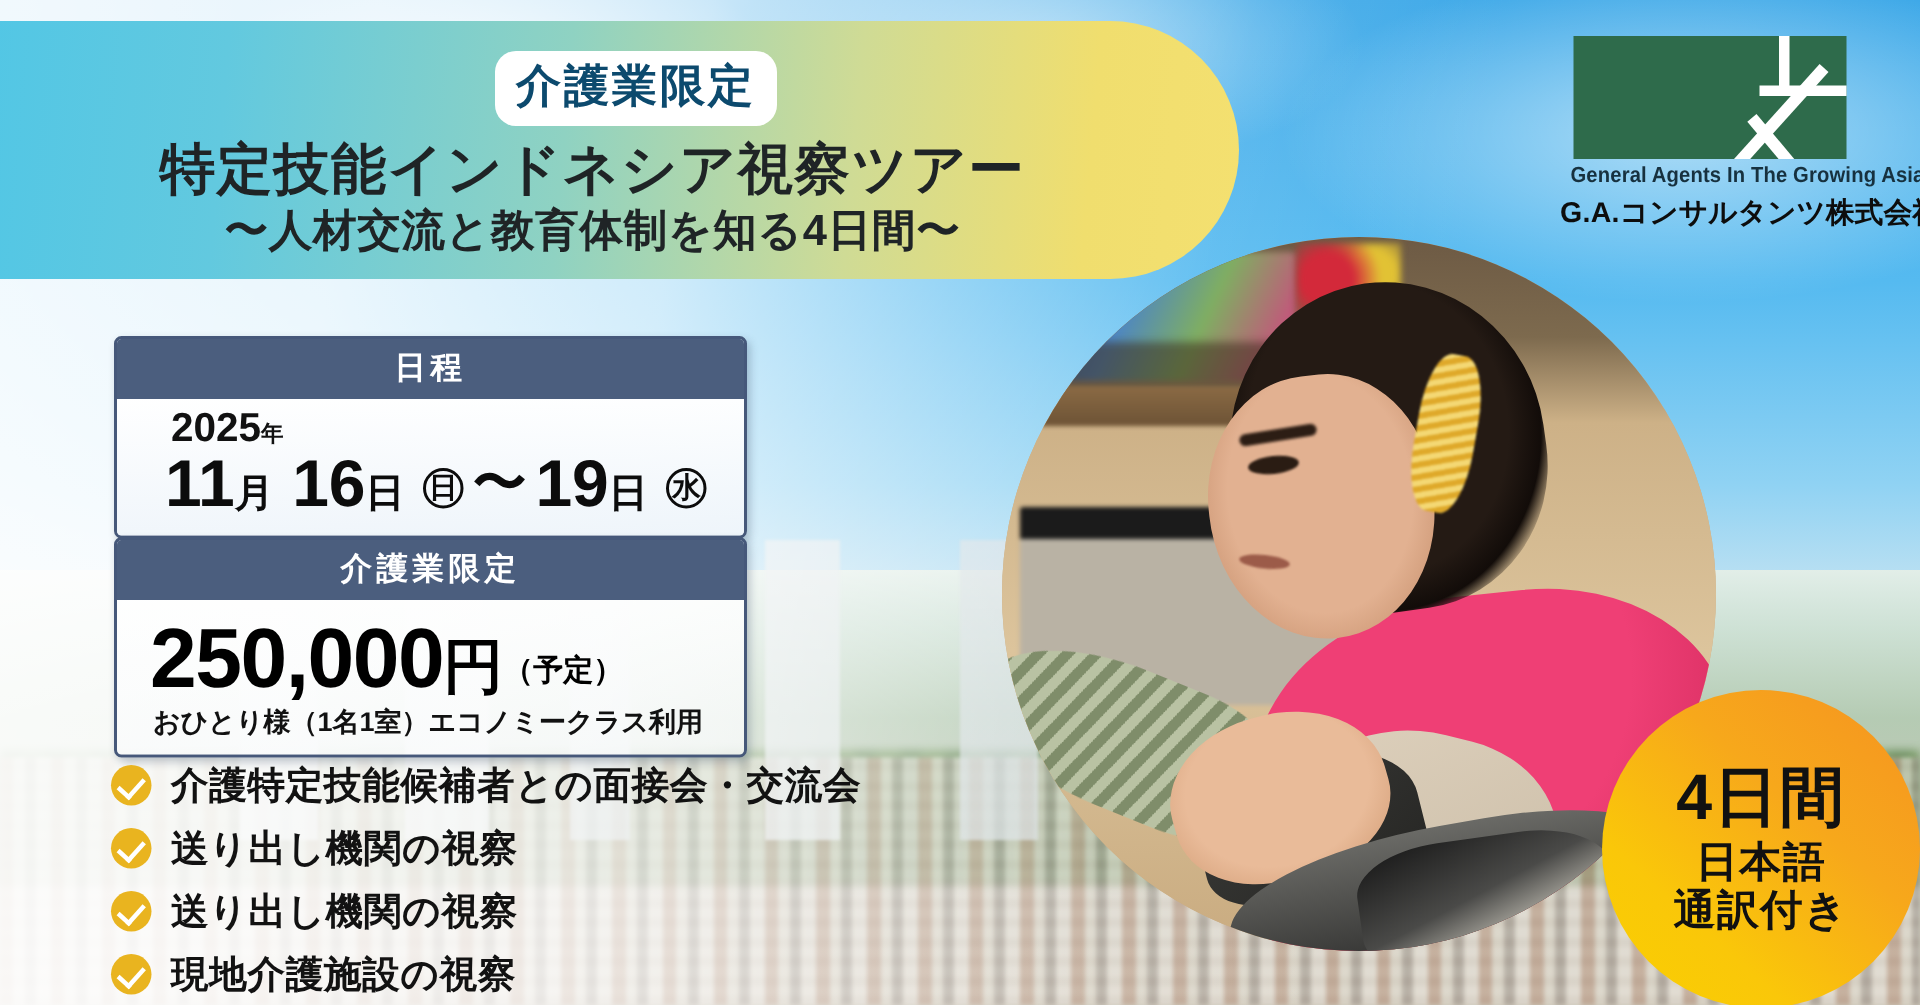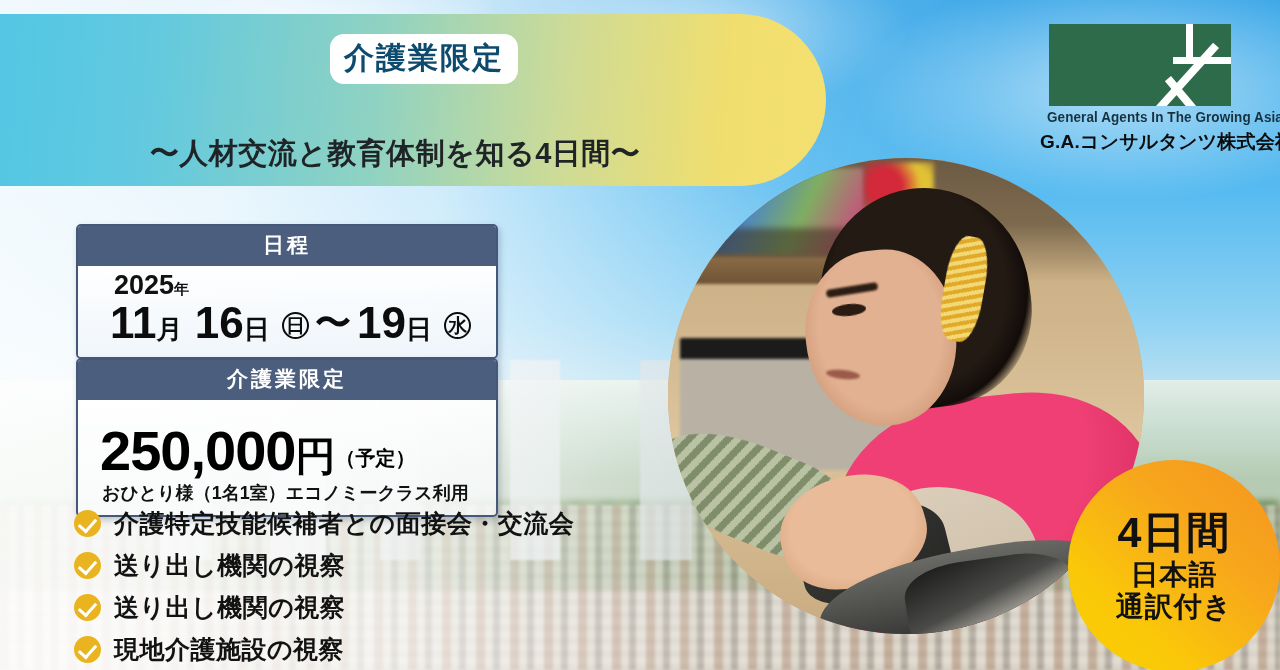--- a/index.html
+++ b/index.html
@@ -173,21 +173,21 @@
   .date-main .dow {
     display: inline-block;
     font-size: 19px; font-weight: 700;
     border: 2px solid #0c0c0c; border-radius: 50%;
     width: 27px; height: 27px; line-height: 23px; text-align: center;
     vertical-align: 6px;
   }
   .date-main .tilde { font-size: 36px; padding: 0 6px; vertical-align: 3px; }
 
   .price-main {
-    margin-left: 12px; margin-top: 16px;
+    margin-left: 12px; margin-top: 4px;
     font-size: 56px; font-weight: 700; color: #000; line-height: 1.02;
     letter-spacing: -1px; white-space: nowrap;
   }
   .price-main .yen { font-size: 40px; letter-spacing: 0; }
   .price-main .note { font-size: 20px; font-weight: 700; letter-spacing: 0; vertical-align: 5px; }
   .price-sub {
     margin-left: 14px; margin-top: 2px;
     font-size: 18px; font-weight: 700; color: #111; white-space: nowrap;
   }
 
@@ -341,20 +341,21 @@
     <div class="pc-lip"></div>
     <div class="pc-clip"></div>
     <div class="pc-lapcover"></div>
     <div class="pc-hand"></div>
     <div class="pc-wheel"></div>
     <div class="pc-wheel2"></div>
   </div>
 
   <div class="banner"></div>
   <div class="badge-pill">介護業限定</div>
+  <div class="banner-title">特定技能インドネシア視察ツアー</div>
   <div class="banner-sub">〜人材交流と教育体制を知る4日間〜</div>
 
   <div class="logo-wrap">
     <div class="logo-mark">
       <i class="lm1"></i>
         <i class="lm2"></i>
         <i class="lm3"></i>
         <i class="lm4"></i>
     </div>
     <div class="logo-tag">General Agents In The Growing Asia</div>

